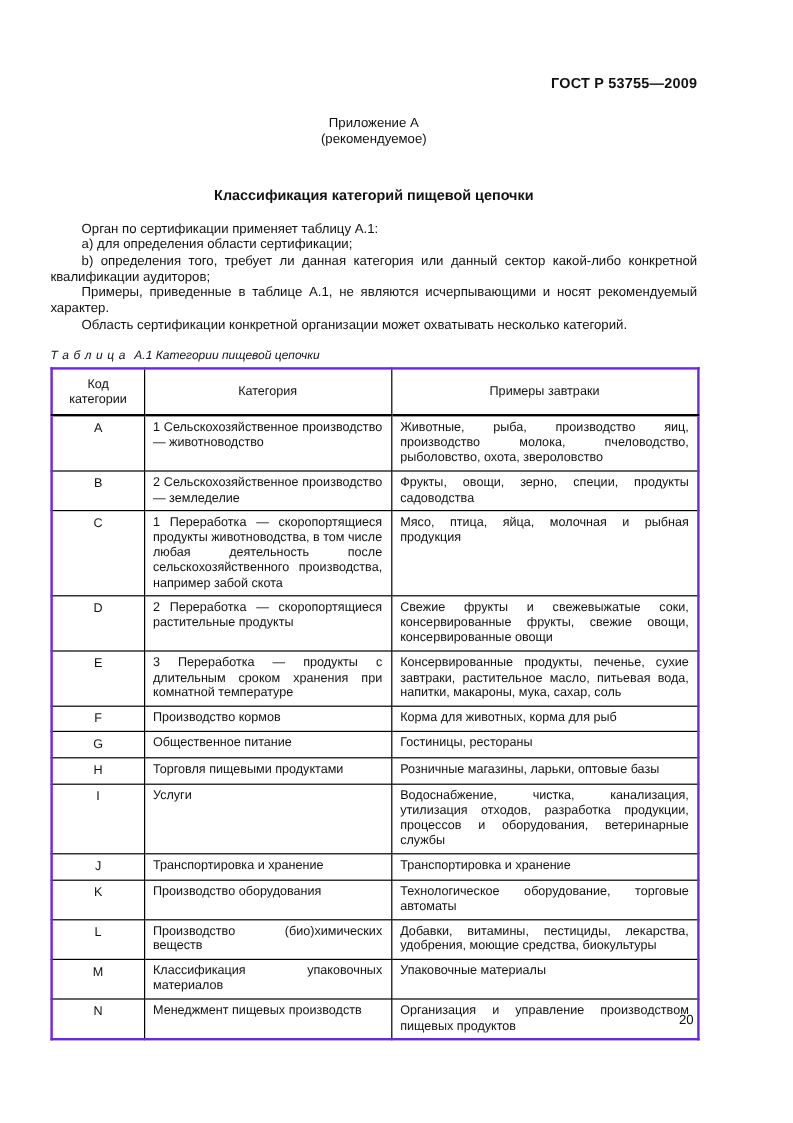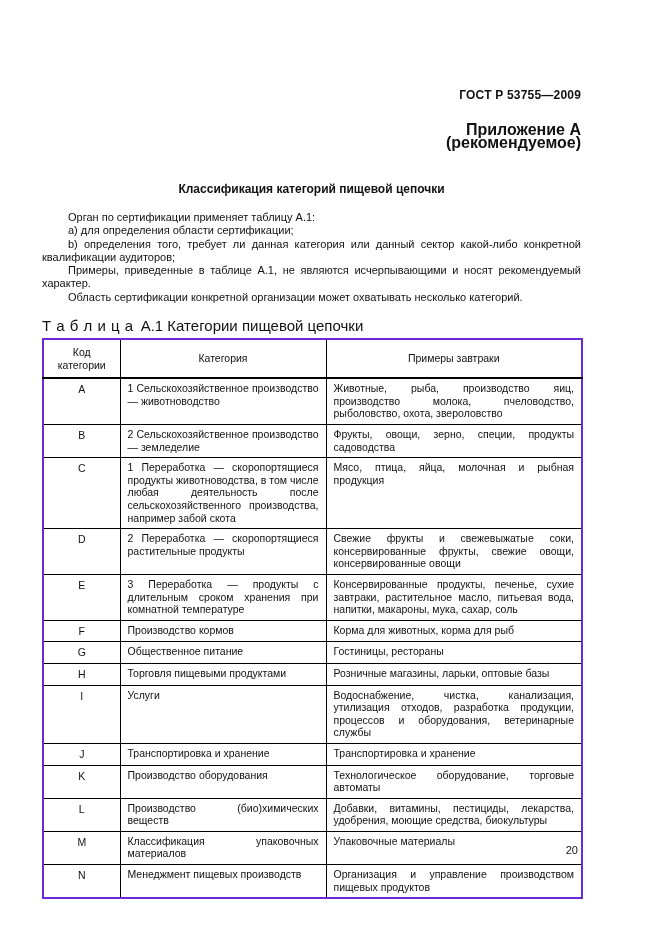--- a/index.html
+++ b/index.html
@@ -11,31 +11,31 @@
     background: #ffffff;
     overflow: hidden;
   }
   .content {
     position: absolute;
     left: 42px;
     top: 0;
     width: 539px;
   }
   .doc-code {
-    padding-top: 88px;
+    padding-top: 62px;
     text-align: right;
     font-weight: bold;
     font-size: 12px;
     letter-spacing: 0.2px;
   }
   .appendix {
     margin-top: 21px;
-    text-align: right;
-    font-weight: bold;
-    font-size: 16px;
+    text-align: center;
+    font-weight: normal;
+    font-size: 11px;
     line-height: 13px;
   }
   .section-title {
     margin-top: 33px;
     text-align: center;
     font-weight: bold;
     font-size: 12px;
   }
   .intro {
     margin-top: 15px;
@@ -43,21 +43,22 @@
     line-height: 13.3px;
   }
   .intro p {
     margin: 0;
     text-indent: 26px;
     text-align: justify;
   }
   .table-caption {
     margin-top: 13px;
     margin-bottom: 4px;
-    font-size: 15px;
+    font-size: 10px;
+    font-style: italic;
   }
   .table-caption .spaced { letter-spacing: 0.5px; margin-right: 7px; }
   table.cat-table {
     border-collapse: collapse;
     width: 539px;
     border: 2px solid #6d28d9;
     font-size: 10.5px;
     line-height: 12.6px;
     table-layout: fixed;
   }

